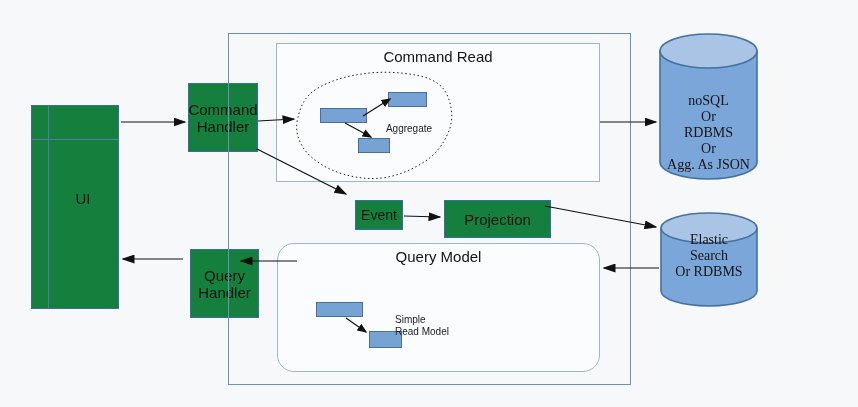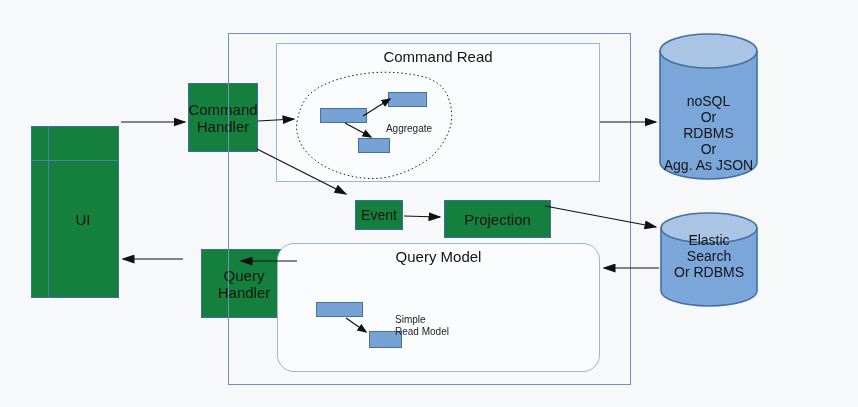--- a/index.html
+++ b/index.html
@@ -54,53 +54,53 @@
   .tiny-label{
     font-size:10px;line-height:11.5px;color:#222;
     z-index:5;
   }
 
   
   .ui-divider-v{width:1.2px;background:#4f7cae;}
   .ui-divider-h{height:1.2px;background:#4f7cae;}
 
   
-  .cylinder{z-index:4;}
+  .cylinder{z-index:4;font-family:Liberation Serif, serif;}
   .cylinder svg{position:absolute;top:0;left:0;}
   .cyl-text{
     position:absolute;left:-6px;right:-6px;
     text-align:center;font-size:14px;line-height:16px;
     color:#141414;white-space:nowrap;
   }
 
   
   .arrow-layer{
     position:absolute;top:0;left:0;
     z-index:20;pointer-events:none;
   }
   .arrow-layer line{stroke:#111;stroke-width:1.2;}
   .blob{fill:none;stroke:#222;stroke-width:1;stroke-dasharray:1.5 2.6;}
 </style>
 </head>
 <body>
 
 <div class="canvas">
 
-  <div class="abs node" style="left:31px;top:126px;width:88px;height:172px;justify-content:flex-start;text-decoration:underline;">
+  <div class="abs node" style="left:31px;top:105px;width:88px;height:204px;justify-content:flex-start;text-decoration:underline;">
     <div class="abs ui-divider-v" style="left:16px;top:0;bottom:0;"></div>
     <div class="abs ui-divider-h" style="left:0;right:0;top:33px;"></div>
     <div class="abs" style="left:16px;right:0;top:84px;text-align:center;font-size:15px;">UI</div>
   </div>
 
   <div class="abs node" style="left:188px;top:83px;width:70px;height:69px;">
     <div class="nowrap">Command</div>
     <div class="nowrap">Handler</div>
   </div>
 
-  <div class="abs node" style="left:201px;top:249px;width:86px;height:69px;align-items:center;">
+  <div class="abs node" style="left:190px;top:249px;width:69px;height:69px;align-items:center;">
     <div class="nowrap">Query</div>
     <div class="nowrap">Handler</div>
   </div>
 
   <div class="abs node" style="left:355px;top:200px;width:48px;height:30px;font-size:14px;">
     <div class="nowrap">Event</div>
   </div>
 
   <div class="abs node" style="left:444px;top:200px;width:107px;height:38px;text-align:center;">
     <div class="nowrap">Projection</div>

